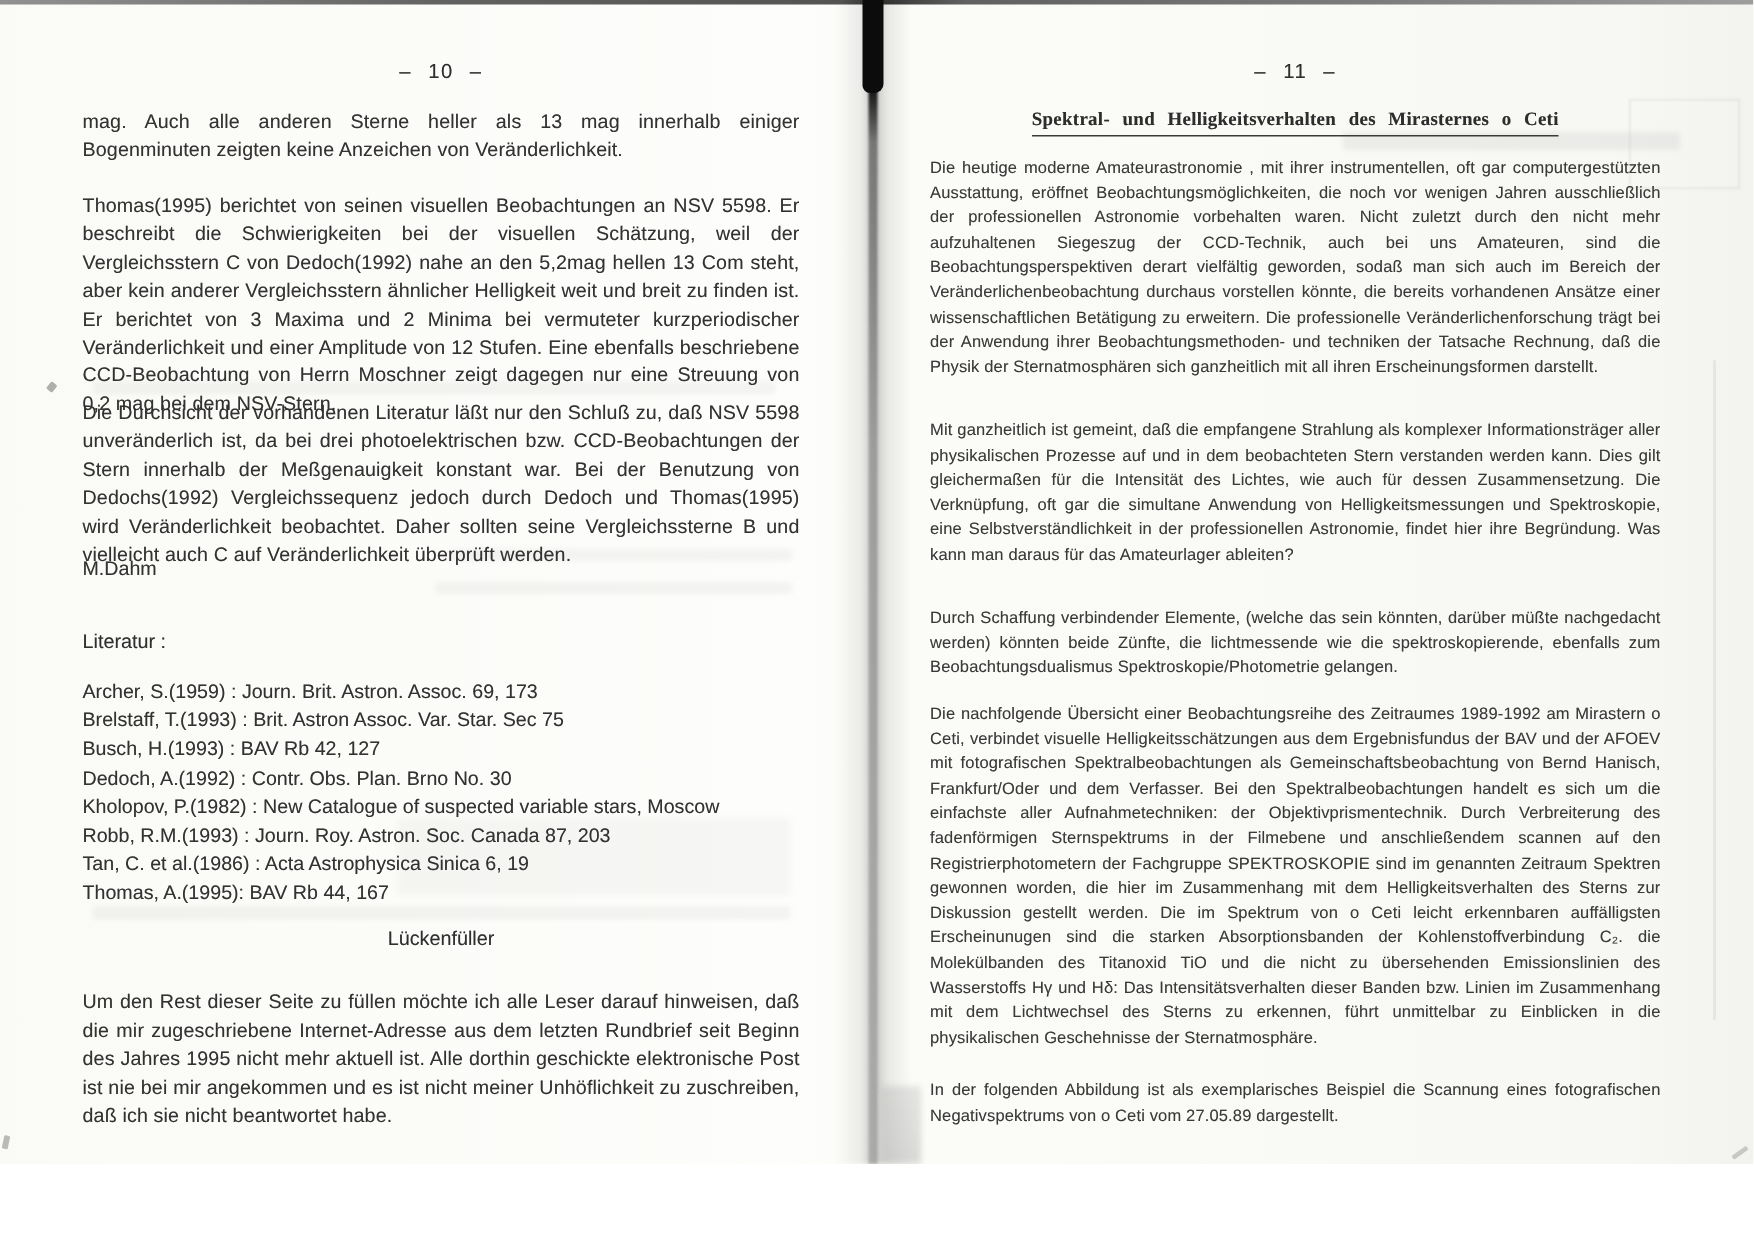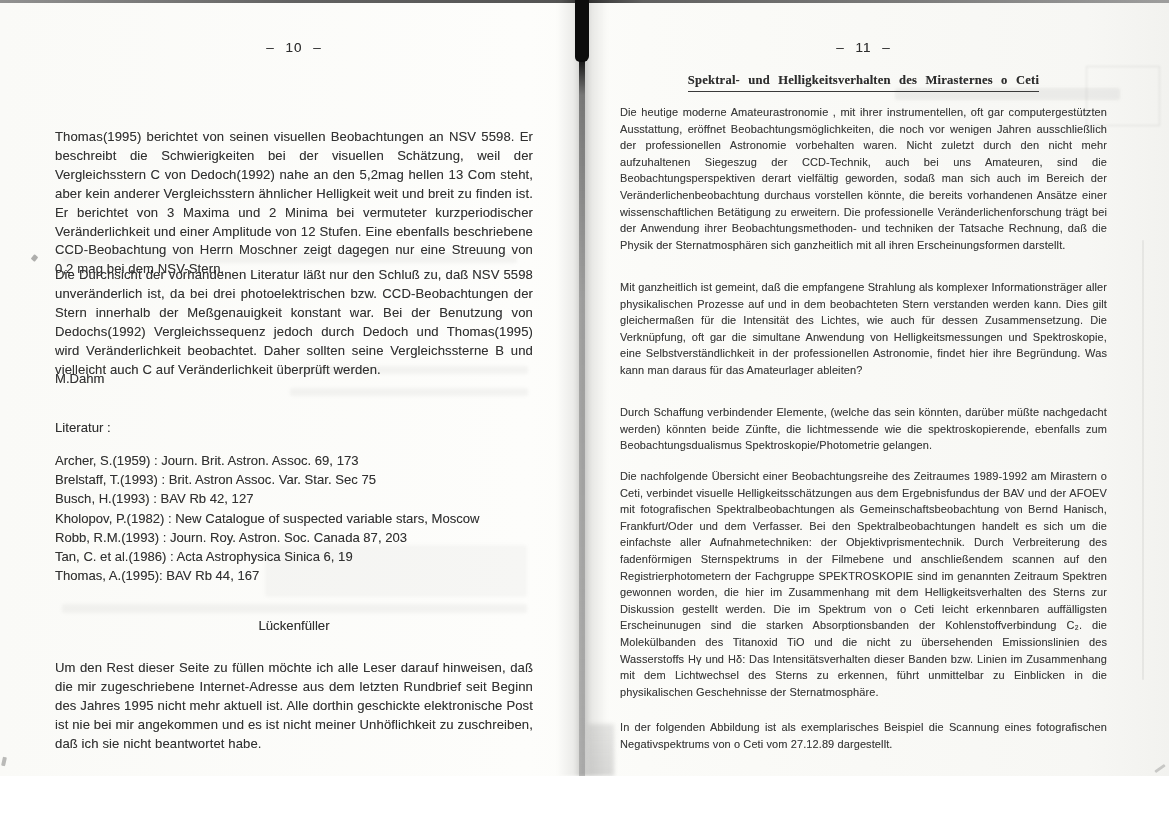--- a/index.html
+++ b/index.html
@@ -100,30 +100,32 @@
   <div class="ghost" style="left:290px; top:388px; width:238px; height:8px;"></div>
   <div class="ghost" style="left:265px; top:545px; width:262px; height:52px; background:rgba(110,110,110,0.05);"></div>
   <div class="ghost" style="left:62px; top:604px; width:465px; height:9px;"></div>
   <div class="ghost" style="left:895px; top:88px; width:225px; height:12px; background:rgba(110,110,110,0.09);"></div>
   <div class="ghost-box" style="left:1086px; top:66px; width:72px; height:58px;"></div>
   <div class="ghost" style="left:1142px; top:240px; width:2px; height:440px; background:rgba(110,110,110,0.10); filter:blur(0.5px);"></div>
 
   <div class="pg pg-left">
     <div class="blk pagenum" style="top:40px;">– 10 –</div>
 
+    <div class="blk para" style="top:72px;">mag. Auch alle anderen Sterne heller als 13 mag innerhalb einiger Bogenminuten zeigten keine Anzeichen von Veränderlichkeit.</div>
     <div class="blk para" style="top:128px;">Thomas(1995) berichtet von seinen visuellen Beobachtungen an NSV 5598. Er beschreibt die Schwierigkeiten bei der visuellen Schätzung, weil der Vergleichsstern C von Dedoch(1992) nahe an den 5,2mag hellen 13 Com steht, aber kein anderer Vergleichsstern ähnlicher Helligkeit weit und breit zu finden ist. Er berichtet von 3 Maxima und 2 Minima bei vermuteter kurzperiodischer Veränderlichkeit und einer Amplitude von 12 Stufen. Eine ebenfalls beschriebene CCD-Beobachtung von Herrn Moschner zeigt dagegen nur eine Streuung von 0,2 mag bei dem NSV-Stern.</div>
     <div class="blk para" style="top:266px;">Die Durchsicht der vorhandenen Literatur läßt nur den Schluß zu, daß NSV 5598 unveränderlich ist, da bei drei photoelektrischen bzw. CCD-Beobachtungen der Stern innerhalb der Meßgenauigkeit konstant war. Bei der Benutzung von Dedochs(1992) Vergleichssequenz jedoch durch Dedoch und Thomas(1995) wird Veränderlichkeit beobachtet. Daher sollten seine Vergleichssterne B und vielleicht auch C auf Veränderlichkeit überprüft werden.</div>
 
     <div class="blk sig" style="top:371px;">M.Dahm</div>
 
     <div class="blk lit-head" style="top:420px;">Literatur :</div>
     <div class="blk" style="top:451px;">
       <div class="lit-item">Archer, S.(1959) : Journ. Brit. Astron. Assoc. 69, 173</div>
       <div class="lit-item">Brelstaff, T.(1993) : Brit. Astron Assoc. Var. Star. Sec 75</div>
       <div class="lit-item">Busch, H.(1993) : BAV Rb 42, 127</div>
+      <div class="lit-item">Dedoch, A.(1992) : Contr. Obs. Plan. Brno No. 30</div>
       <div class="lit-item">Kholopov, P.(1982) : New Catalogue of suspected variable stars, Moscow</div>
       <div class="lit-item">Robb, R.M.(1993) : Journ. Roy. Astron. Soc. Canada 87, 203</div>
       <div class="lit-item">Tan, C. et al.(1986) : Acta Astrophysica Sinica 6, 19</div>
       <div class="lit-item">Thomas, A.(1995): BAV Rb 44, 167</div>
     </div>
 
     <div class="blk center-head" style="top:618px;">Lückenfüller</div>
     <div class="blk para" style="top:659px;">Um den Rest dieser Seite zu füllen möchte ich alle Leser darauf hinweisen, daß die mir zugeschriebene Internet-Adresse aus dem letzten Rundbrief seit Beginn des Jahres 1995 nicht mehr aktuell ist. Alle dorthin geschickte elektronische Post ist nie bei mir angekommen und es ist nicht meiner Unhöflichkeit zu zuschreiben, daß ich sie nicht beantwortet habe.</div>
   </div>
 
@@ -131,16 +133,16 @@
     <div class="blk pagenum" style="top:40px;">– 11 –</div>
 
     <div class="blk article-title" style="top:70px;">
       <span>Spektral- und Helligkeitsverhalten des Mirasternes o Ceti</span>
     </div>
 
     <div class="blk para" style="top:104px;">Die heutige moderne Amateurastronomie , mit ihrer instrumentellen, oft gar computergestützten Ausstattung, eröffnet Beobachtungsmöglichkeiten, die noch vor wenigen Jahren ausschließlich der professionellen Astronomie vorbehalten waren. Nicht zuletzt durch den nicht mehr aufzuhaltenen Siegeszug der CCD-Technik, auch bei uns Amateuren, sind die Beobachtungsperspektiven derart vielfältig geworden, sodaß man sich auch im Bereich der Veränderlichenbeobachtung durchaus vorstellen könnte, die bereits vorhandenen Ansätze einer wissenschaftlichen Betätigung zu erweitern. Die professionelle Veränderlichenforschung trägt bei der Anwendung ihrer Beobachtungsmethoden- und techniken der Tatsache Rechnung, daß die Physik der Sternatmosphären sich ganzheitlich mit all ihren Erscheinungsformen darstellt.</div>
     <div class="blk para" style="top:279px;">Mit ganzheitlich ist gemeint, daß die empfangene Strahlung als komplexer Informationsträger aller physikalischen Prozesse auf und in dem beobachteten Stern verstanden werden kann. Dies gilt gleichermaßen für die Intensität des Lichtes, wie auch für dessen Zusammensetzung. Die Verknüpfung, oft gar die simultane Anwendung von Helligkeitsmessungen und Spektroskopie, eine Selbstverständlichkeit in der professionellen Astronomie, findet hier ihre Begründung. Was kann man daraus für das Amateurlager ableiten?</div>
     <div class="blk para" style="top:404px;">Durch Schaffung verbindender Elemente, (welche das sein könnten, darüber müßte nachgedacht werden) könnten beide Zünfte, die lichtmessende wie die spektroskopierende, ebenfalls zum Beobachtungsdualismus Spektroskopie/Photometrie gelangen.</div>
     <div class="blk para" style="top:468px;">Die nachfolgende Übersicht einer Beobachtungsreihe des Zeitraumes 1989-1992 am Mirastern o Ceti, verbindet visuelle Helligkeitsschätzungen aus dem Ergebnisfundus der BAV und der AFOEV mit fotografischen Spektralbeobachtungen als Gemeinschaftsbeobachtung von Bernd Hanisch, Frankfurt/Oder und dem Verfasser. Bei den Spektralbeobachtungen handelt es sich um die einfachste aller Aufnahmetechniken: der Objektivprismentechnik. Durch Verbreiterung des fadenförmigen Sternspektrums in der Filmebene und anschließendem scannen auf den Registrierphotometern der Fachgruppe SPEKTROSKOPIE sind im genannten Zeitraum Spektren gewonnen worden, die hier im Zusammenhang mit dem Helligkeitsverhalten des Sterns zur Diskussion gestellt werden. Die im Spektrum von o Ceti leicht erkennbaren auffälligsten Erscheinunugen sind die starken Absorptionsbanden der Kohlenstoffverbindung C₂. die Molekülbanden des Titanoxid TiO und die nicht zu übersehenden Emissionslinien des Wasserstoffs Hγ und Hδ: Das Intensitätsverhalten dieser Banden bzw. Linien im Zusammenhang mit dem Lichtwechsel des Sterns zu erkennen, führt unmittelbar zu Einblicken in die physikalischen Geschehnisse der Sternatmosphäre.</div>
-    <div class="blk para" style="top:719px;">In der folgenden Abbildung ist als exemplarisches Beispiel die Scannung eines fotografischen Negativspektrums von o Ceti vom 27.12.89 dargestellt.</div>
+    <div class="blk para" style="top:719px;">In der folgenden Abbildung ist als exemplarisches Beispiel die Scannung eines fotografischen Negativspektrums von o Ceti vom 27.05.89 dargestellt.</div>
   </div>
 
 </div>
 
 </body></html>

